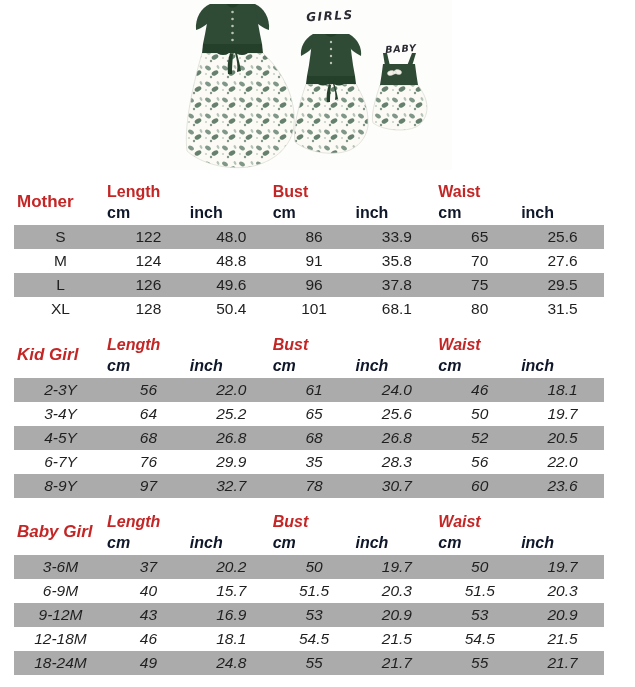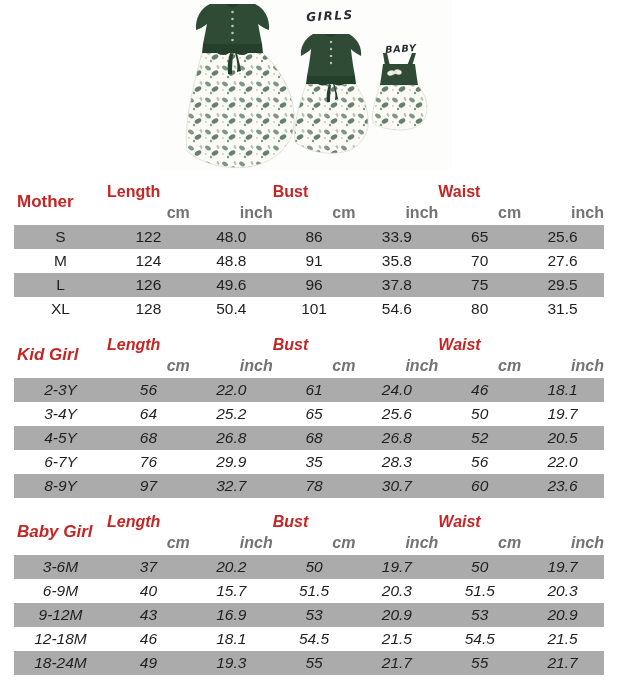--- a/index.html
+++ b/index.html
@@ -33,23 +33,23 @@
     text-align: left; vertical-align: bottom;
     height: 23px;
   }
   .section-title {
     color: var(--header-red, #C42626);
     font-size: 17px; font-weight: bold;
     text-align: left; padding-left: 3px;
     vertical-align: middle;
   }
   .unit-header {
-    color: #737373;
+    color: #0f172a;
     font-size: 16px; font-weight: bold;
-    text-align: right; vertical-align: middle;
+    text-align: left; vertical-align: middle;
     height: 24px;
   }
   tbody td {
     color: var(--text-dark, #1F1F1F);
     font-size: 15.5px; font-weight: normal;
     text-align: center; vertical-align: middle;
     height: 24px;
   }
   tbody tr.shade { background: var(--row-shade, #ABABAB); }
 </style>
@@ -186,21 +186,21 @@
           <td>96</td>
           <td>37.8</td>
           <td>75</td>
           <td>29.5</td>
         </tr>
         <tr>
           <td class="size-cell">XL</td>
           <td>128</td>
           <td>50.4</td>
           <td>101</td>
-          <td>54.6</td>
+          <td>68.1</td>
           <td>80</td>
           <td>31.5</td>
         </tr>
       </tbody>
     </table>
     <table class="size-table">
       <colgroup>
         <col class="col-size">
         <col>
         <col>
@@ -332,21 +332,21 @@
           <td>46</td>
           <td>18.1</td>
           <td>54.5</td>
           <td>21.5</td>
           <td>54.5</td>
           <td>21.5</td>
         </tr>
         <tr class="shade">
           <td class="size-cell">18-24M</td>
           <td>49</td>
-          <td>19.3</td>
+          <td>24.8</td>
           <td>55</td>
           <td>21.7</td>
           <td>55</td>
           <td>21.7</td>
         </tr>
       </tbody>
     </table>
   </div>
 
 </body></html>

